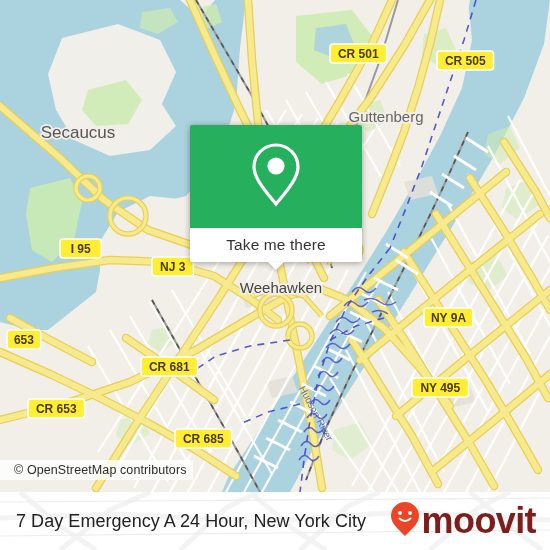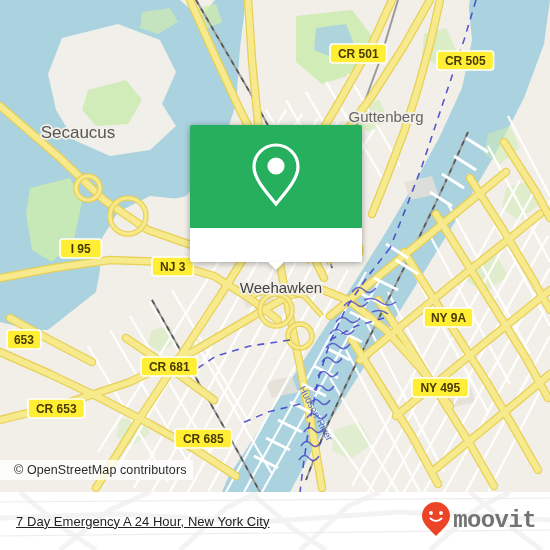--- a/index.html
+++ b/index.html
@@ -95,42 +95,41 @@
     overflow: hidden;
   }
   #footer-bg { position: absolute; left:0; top:0; }
   .footer-title {
     position: absolute;
     left: 16px;
     top: 0;
     height: 58px;
     display: flex;
     align-items: center;
-    font-size: 13px;
+    font-size: 18px;
     color: #222222;
     letter-spacing: 0.05px;
     white-space: nowrap;
-    text-decoration: underline;
   }
   .brand {
     position: absolute;
     right: 14px;
     top: 0;
     height: 58px;
     display: flex;
     align-items: center;
     gap: 2px;
   }
   .brand-word {
-    font-size: 24px;
+    font-size: 36px;
     font-weight: bold;
-    color: #737373;
+    color: #7f1d1d;
     letter-spacing: -0.6px;
     line-height: 1;
-    font-family: Liberation Mono, monospace;
+    font-family: Liberation Sans, sans-serif;
   }
 </style>
 </head>
 <body>
 
 <div id="root">
 
   <div id="map">
     <svg width="550" height="492" viewBox="0 0 550 492" xmlns="http://www.w3.org/2000/svg">
       <defs>
@@ -463,20 +462,21 @@
   <div class="popup">
     <div class="popup-head">
       <span>
         <svg width="56" height="68" viewBox="0 0 56 68" xmlns="http://www.w3.org/2000/svg">
           <path d="M28 4 C15.8 4 6 13.8 6 26 C6 38 19 52 28 63 C37 52 50 38 50 26 C50 13.8 40.2 4 28 4 Z" fill="none" stroke="#ffffff" stroke-width="3.2"></path>
           <circle cx="28" cy="25" r="8.6" fill="#ffffff"></circle>
         </svg>
       </span>
     </div>
     <div class="popup-foot">
+      <span class="popup-foot-label">Take me there</span>
       <span class="popup-tail"></span>
     </div>
   </div>
 
   <div id="footer">
     <svg id="footer-bg" width="550" height="58" viewBox="0 0 550 58" xmlns="http://www.w3.org/2000/svg">
       <rect x="0" y="0" width="550" height="58" fill="#ffffff"></rect>
       <g stroke="#f3f3f3" stroke-width="5" fill="none">
         <path d="M0,26 L120,22 L260,30 L400,20 L550,28"></path>
         <path d="M60,58 L110,18 L150,0"></path>

